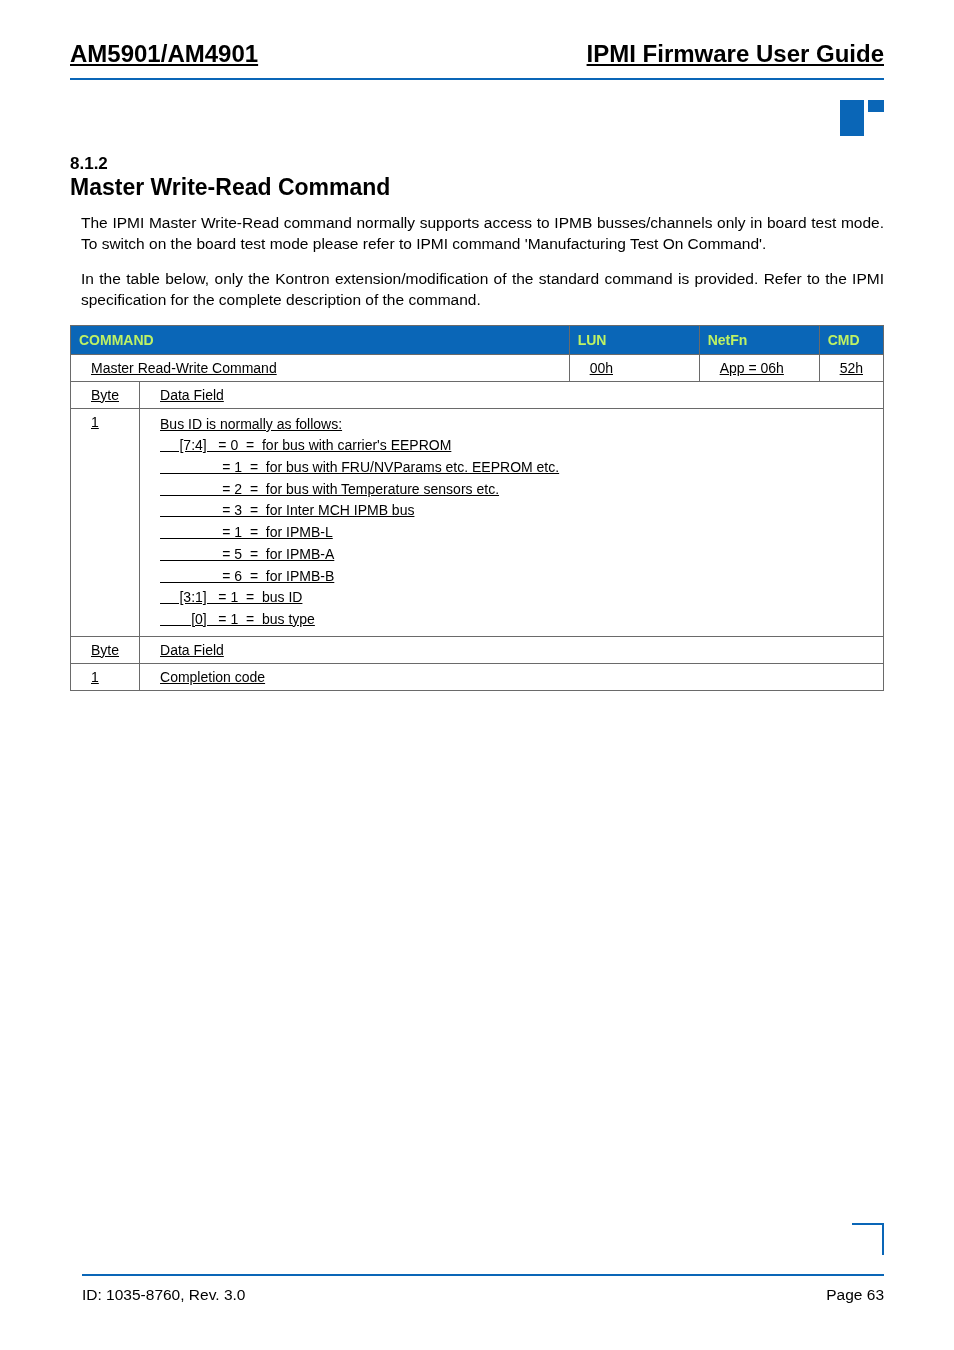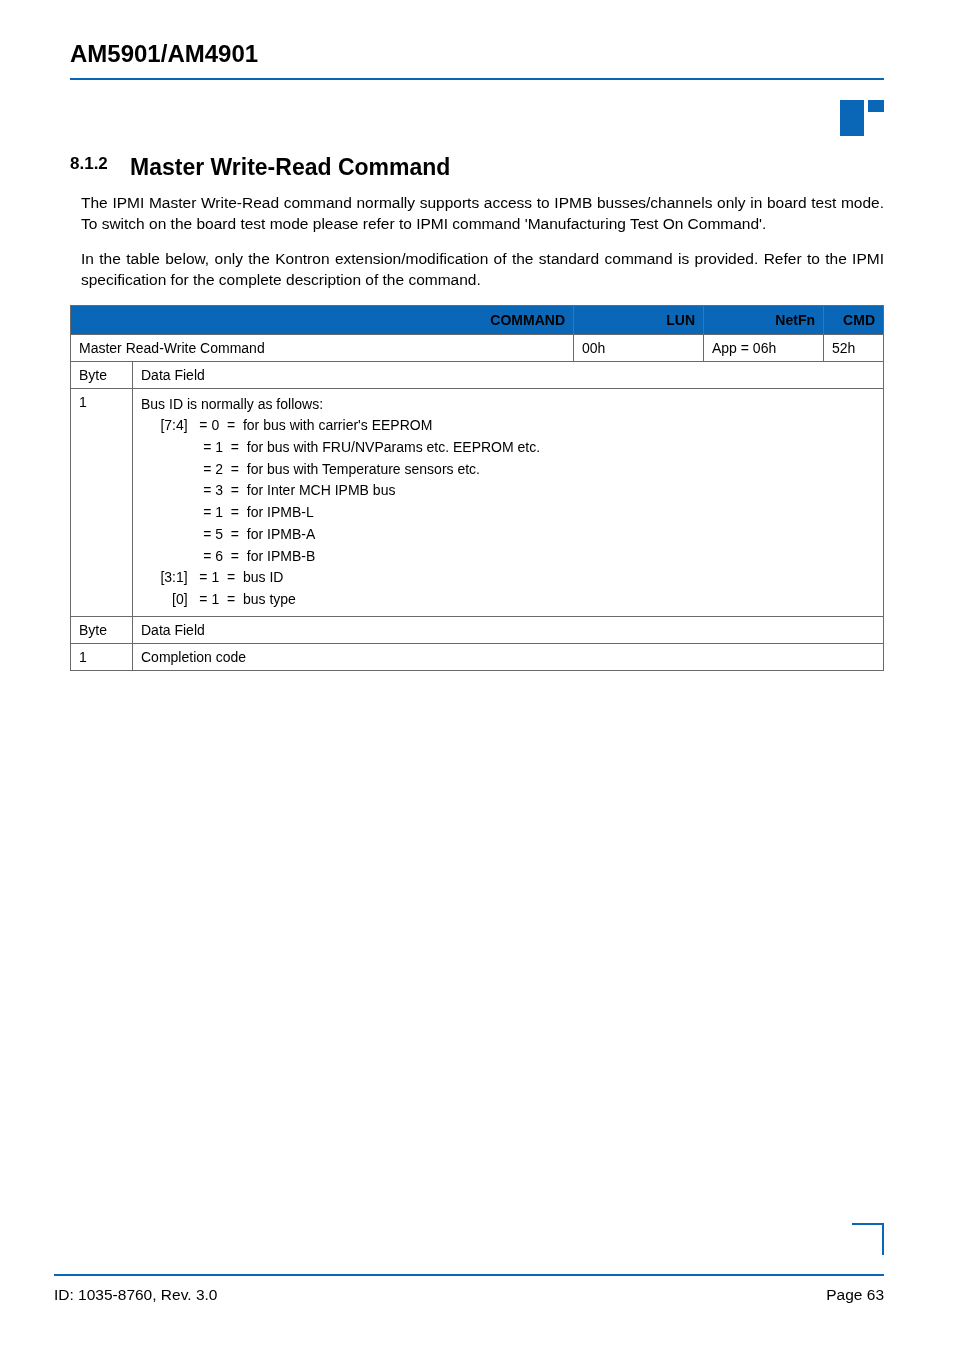--- a/index.html
+++ b/index.html
@@ -8,20 +8,21 @@
     font-family: Arial, Helvetica, sans-serif;
     background: #fff;
     position: relative;
     padding: 36px 70px 40px 70px;
   }
   .header-row {
     display: flex;
     justify-content: space-between;
     align-items: flex-start;
     margin-top: 4px;
+    text-decoration: underline;
   }
   .header-left {
     font-size: 24px;
     font-weight: bold;
     color: #000;
   }
   .header-right {
     font-size: 24px;
     font-weight: bold;
     color: #000;
@@ -39,20 +40,21 @@
     min-height: 36px;
   }
   .logo {
     width: 44px;
     height: 36px;
   }
   .section-row {
     display: flex;
     margin-top: 0;
     margin-bottom: 12px;
+    flex-direction: column;
   }
   .section-num {
     font-size: 17px;
     font-weight: bold;
     width: 60px;
     flex-shrink: 0;
   }
   .section-title {
     font-size: 23px;
     font-weight: bold;
@@ -65,38 +67,39 @@
     margin-left: 11px;
   }
   table.cmd {
     width: 100%;
     border-collapse: collapse;
     font-size: 14px;
     margin-top: 6px;
   }
   table.cmd th {
     background: #0a66b7;
-    color: #000000;
+    color: #bef264;
     font-weight: bold;
-    text-align: right;
+    text-align: left;
     padding: 6px 8px;
     border: 1px solid #6a6a6a;
   }
   table.cmd td {
     border: 1px solid #6a6a6a;
-    padding: 5px 8px;
+    padding: 5px 20px;
     vertical-align: top;
     text-align: left;
+    text-decoration: underline;
   }
   table.cmd td.byte-col { width: 62px; }
   .bus-block { line-height: 1.55; }
   .bus-block .line { white-space: pre; font-family: Arial, Helvetica, sans-serif; }
   .footer {
     position: absolute;
-    left: 54px;
+    left: 82px;
     right: 70px;
     bottom: 46px;
   }
   .footer-line {
     border: none;
     border-top: 2px solid #0a66b7;
     margin-bottom: 10px;
   }
   .footer-row {
     display: flex;
@@ -111,20 +114,21 @@
     height: 32px;
     border-top: 2px solid #0a66b7;
     border-right: 2px solid #0a66b7;
   }
 </style>
 </head>
 <body>
 
 <div class="header-row">
   <div class="header-left">AM5901/AM4901</div>
+  <div class="header-right">IPMI Firmware User Guide</div>
 </div>
 <hr class="hr-top">
 
 <div class="logo-area">
   <svg class="logo" viewBox="0 0 44 36">
     <rect x="0" y="0" width="24" height="36" fill="#0a66b7"></rect>
     <rect x="28" y="0" width="16" height="12" fill="#0a66b7"></rect>
   </svg>
 </div>
 

